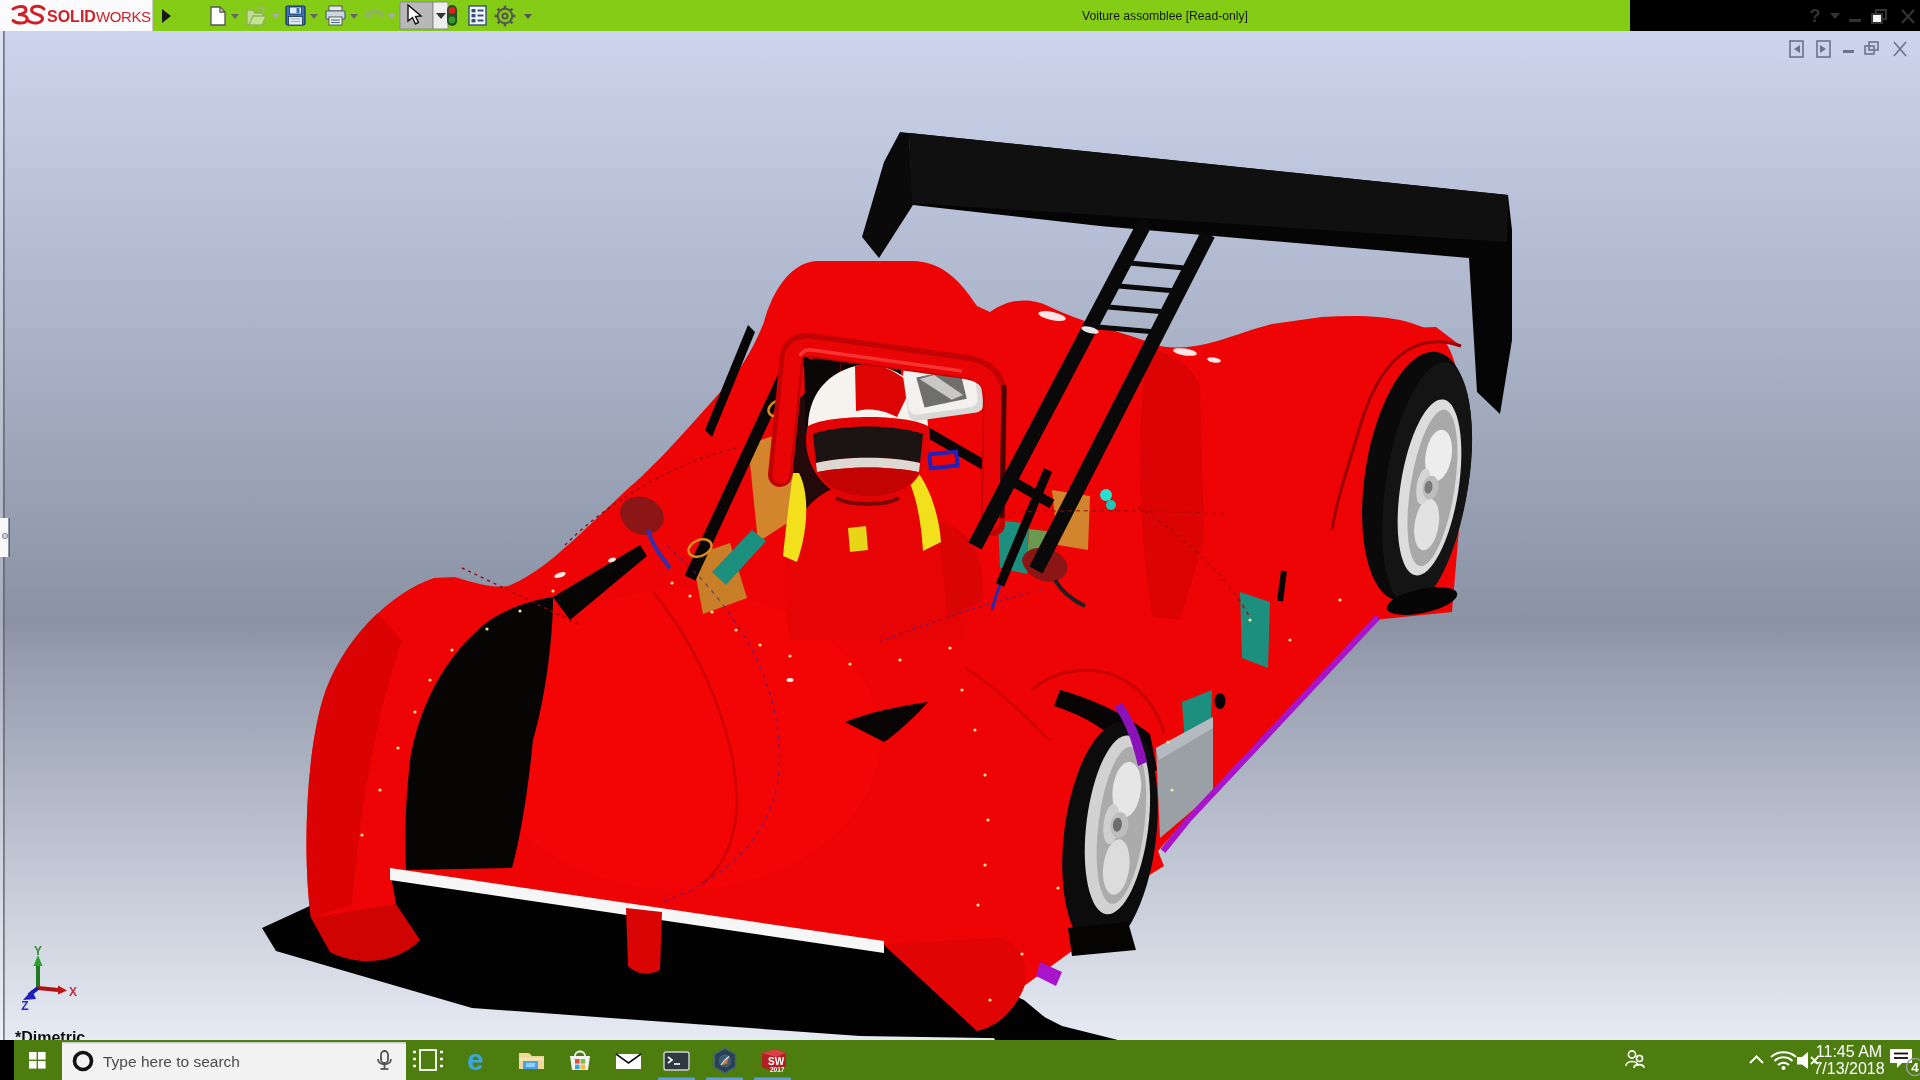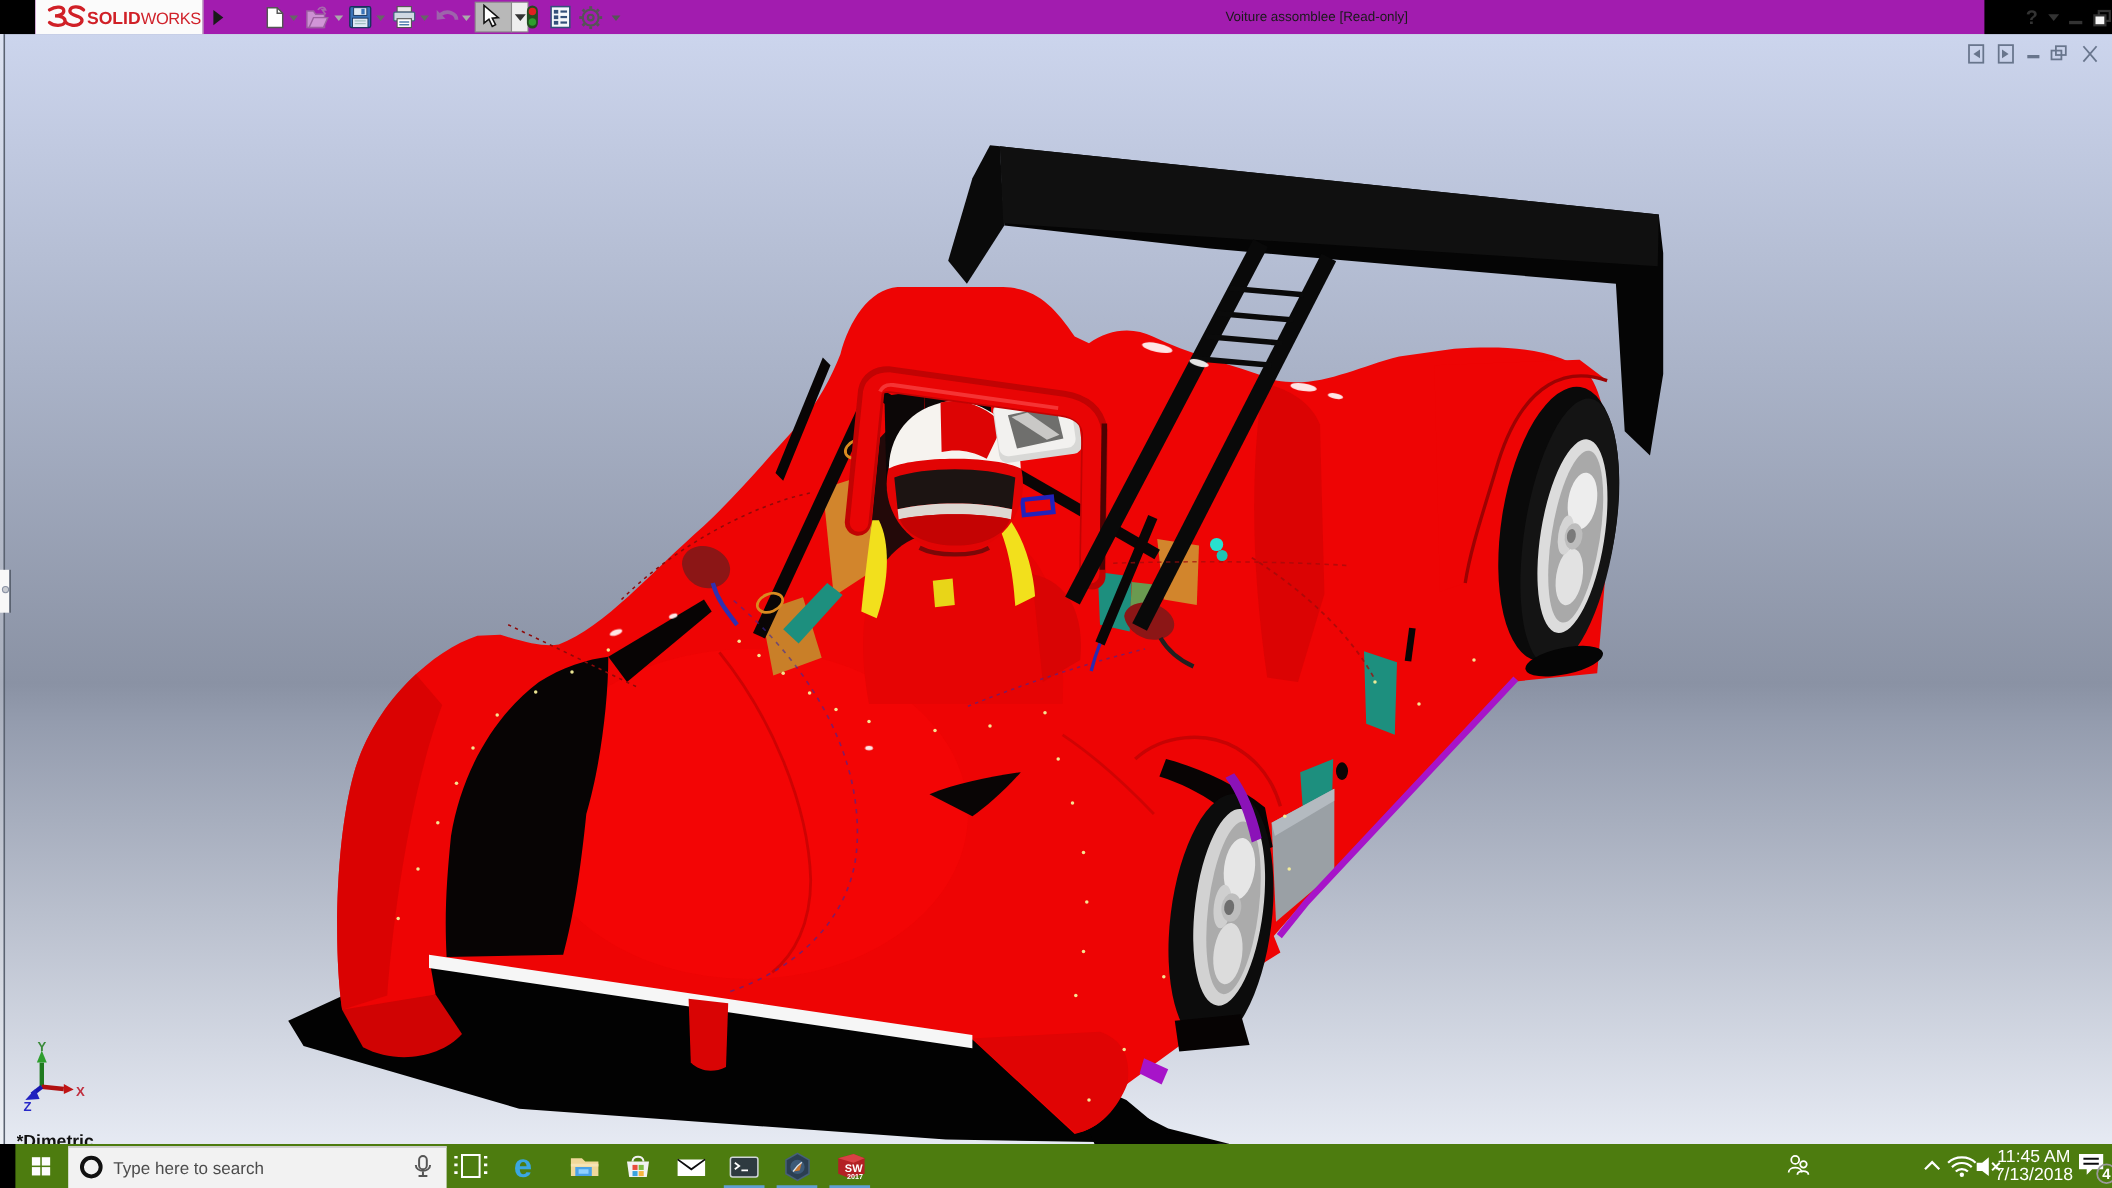--- a/index.html
+++ b/index.html
@@ -1,17 +1,17 @@
 <!DOCTYPE html>
 <html><head>
 <meta charset="utf-8">
 <style>
   html,body{margin:0;padding:0;width:1920px;height:1080px;overflow:hidden;background:#000;
     font-family:"Liberation Sans", sans-serif;}
-  #titlebar{position:absolute;left:0;top:0;width:1772px;height:31px;background:#a21caf;border-bottom:1px solid #9aa0a8;margin-left:32px;}
+  #titlebar{position:absolute;left:0;top:0;width:1630px;height:31px;background:#84cc16;border-bottom:1px solid #9aa0a8;}
   #viewport{position:absolute;left:0;top:31px;width:1920px;height:1009px;}
   #taskbar{position:absolute;left:14px;top:1040px;width:1920px;height:40px;background:#4d7c0f;}
   .tb-abs{position:absolute;}
 </style>
 </head>
 <body>
 
 <div id="titlebar">
   <svg class="tb-abs" style="left:0;top:0" width="1920" height="31" viewBox="0 0 1920 31">
 

